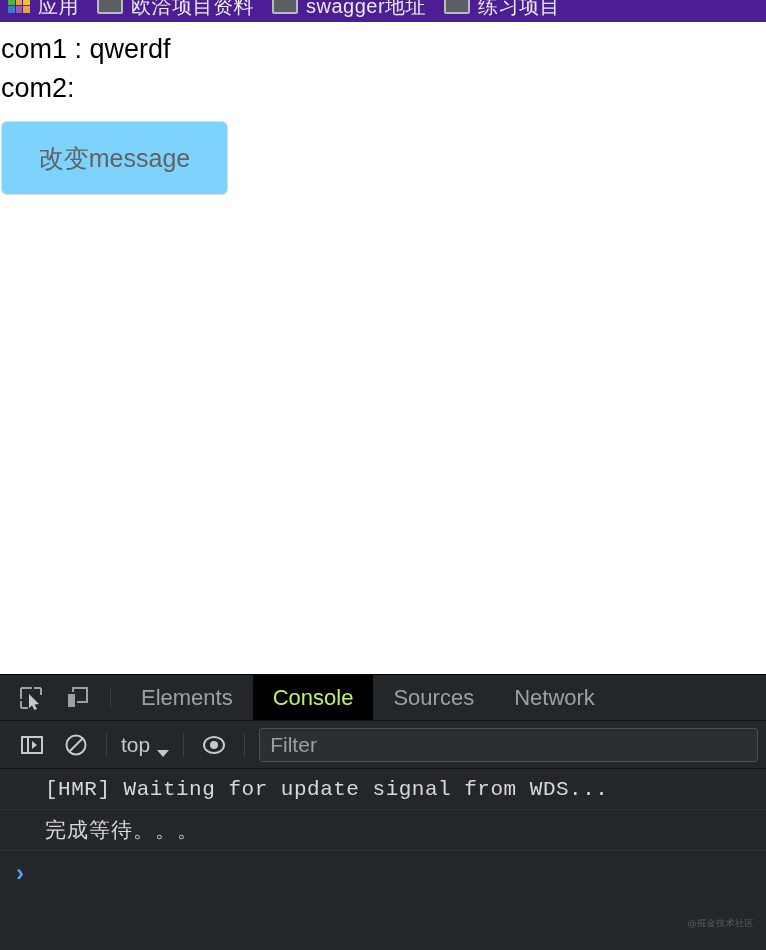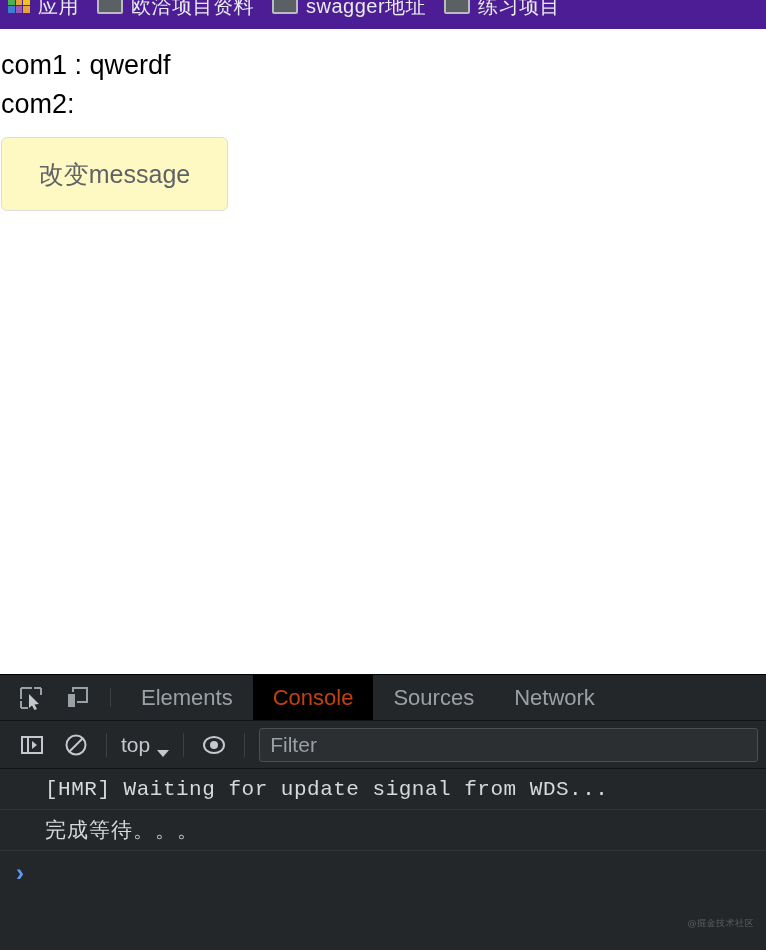--- a/index.html
+++ b/index.html
@@ -64,40 +64,40 @@
     border-radius: 2px;
     background: #5b6065;
     position: relative;
     top: -9px;
     flex: 0 0 auto;
   }
 
   
   .page {
     position: absolute;
-    top: 38px; left: 0;
+    top: 22px; left: 0;
     width: 766px;
     height: 645px;
     background: #ffffff;
     padding: 8px 12px 0 0;
   }
   .page-line {
     font-size: 27px;
     color: #000000;
     line-height: 1.45;
     padding-left: 1px;
     font-family: "Liberation Sans", sans-serif;
   }
   .change-btn {
     display: block;
     margin-top: 13px;
     margin-left: 1px;
     width: 227px;
     height: 74px;
-    background: #fef9c3;
+    background: #7dd3fc;
     border: 1px solid #dcdcdc;
     border-radius: 6px;
     color: #606266;
     font-size: 25px;
     font-family: "Liberation Sans", sans-serif;
     cursor: pointer;
     text-align: center;
     line-height: 72px;
   }
 
@@ -141,21 +141,21 @@
     align-items: center;
     padding: 0 20px;
     color: #9aa0a6;
     font-size: 22px;
     font-family: "Liberation Sans", sans-serif;
     cursor: pointer;
     flex: 0 0 auto;
   }
   .dt-tab.active {
     background: #000000;
-    color: #c2410c;
+    color: #bef264;
   }
 
   
   .dt-filterbar {
     height: 48px;
     display: flex;
     align-items: center;
     background: #242729;
     border-bottom: 1px solid #121314;
     padding-left: 10px;

